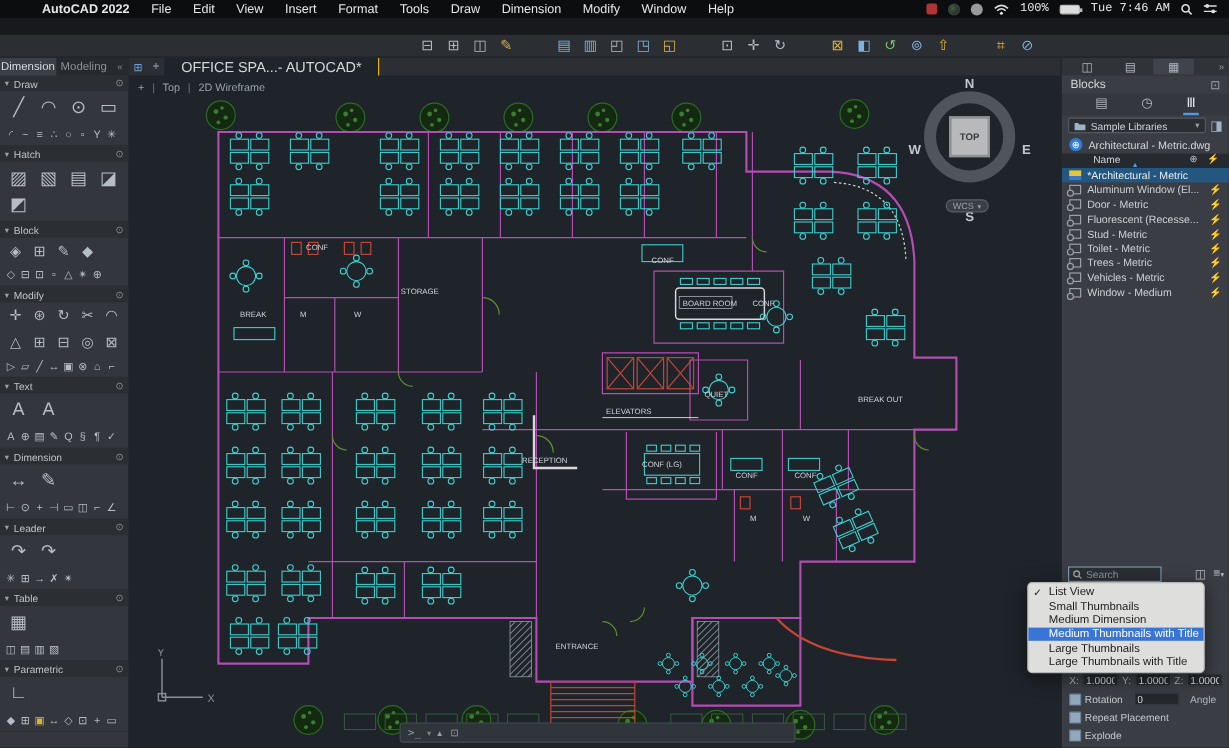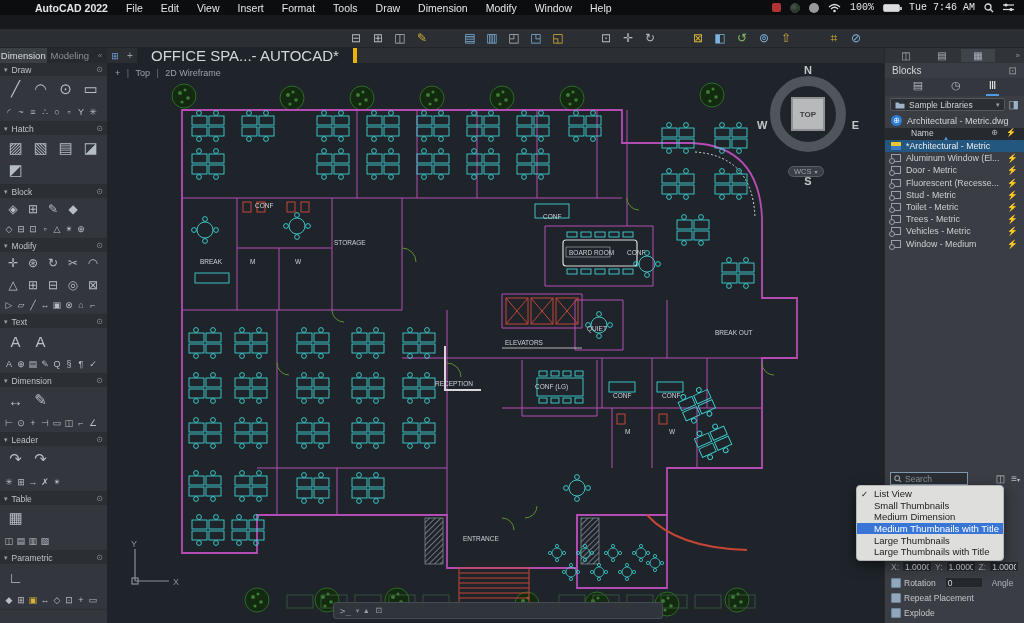--- a/index.html
+++ b/index.html
@@ -66,22 +66,22 @@
   .lp-cell.sm { width:12px; height:13px; font-size:9px; }
   .lp-cell.yel { color:#d9b13b; }
 
   
   .canvas { position:absolute; left:107px; top:48px; width:777px; height:575px;
     background:#1e242a; overflow:hidden; }
   .filetabs { position:absolute; left:0; top:0; width:777px; height:15px; background:#2b2f34;
     display:flex; align-items:center; z-index:10; }
   .ft-grid { width:16px; text-align:center; color:#6f9fd8; font-size:9px; }
   .ft-plus { width:14px; text-align:center; color:#9aa0a6; font-size:10px; }
-  .ft-tab { height:15px; background:#1e242a; color:#d4d7da; font-size:15px;
-    display:flex; align-items:center; padding:0 14px; border-right:4px solid #eab308; }
+  .ft-tab { height:15px; background:#1e242a; color:#d4d7da; font-size:12px;
+    display:flex; align-items:center; padding:0 14px; border-right:1px solid #eab308; }
   .vp-controls { position:absolute; left:8px; top:20px; font-size:9px; color:#9aa1a8; z-index:10; }
   .vp-controls span { margin-right:4px; }
   .vp-sep { color:#6e747b; }
 
   .plan { position:absolute; left:0; top:0; z-index:1; }
 
   
   .viewcube { position:absolute; right:28px; top:18px; width:96px; height:118px; z-index:9; }
   .vc-ring { position:absolute; left:10px; top:10px; width:76px; height:76px; border-radius:50%;
     border:10px solid rgba(128,133,138,0.5); }

